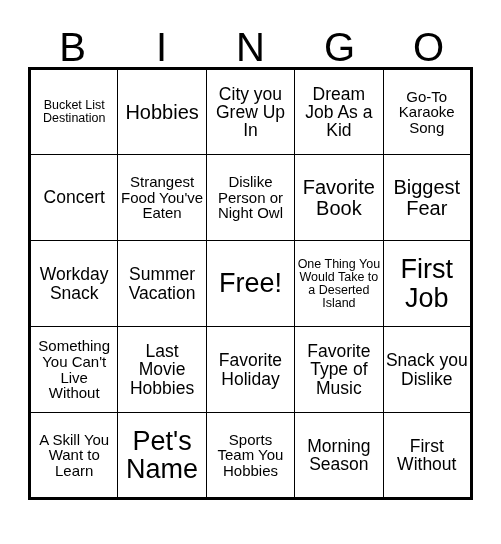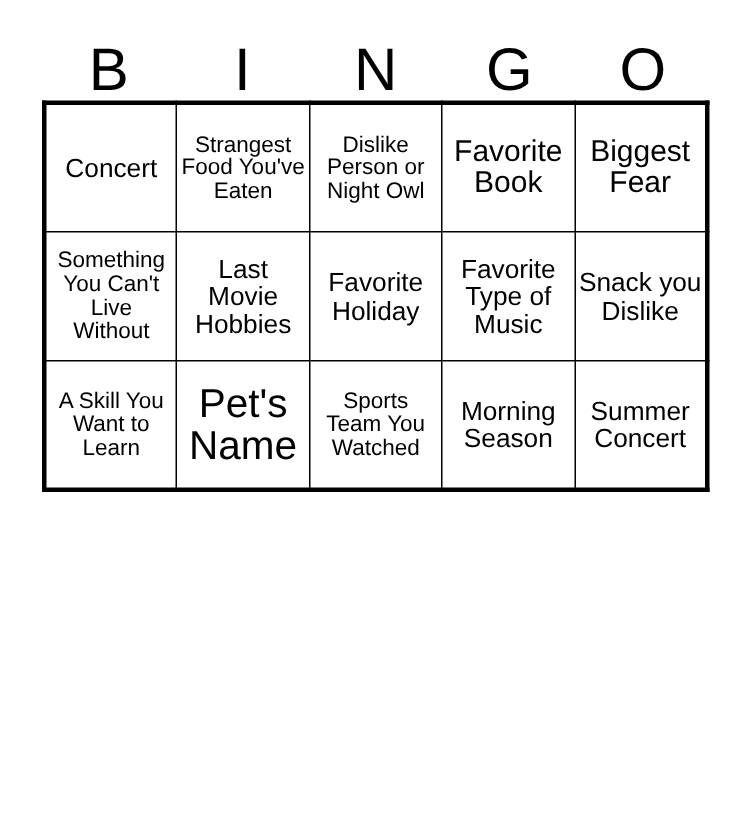--- a/index.html
+++ b/index.html
@@ -81,39 +81,73 @@
   <div id="header-row">
     <div class="header-letter">B</div>
     <div class="header-letter">I</div>
     <div class="header-letter">N</div>
     <div class="header-letter">G</div>
     <div class="header-letter">O</div>
   </div>
 
   <div id="grid">
 
+    <div class="grid-row">
+      <div class="cell fs-xs">
+          <span class="cell-text">Bucket List Destination</span>
+        </div>
+      <div class="cell fs-lg">
+          <span class="cell-text">Hobbies</span>
+        </div>
+      <div class="cell fs-md">
+          <span class="cell-text">City you Grew Up In</span>
+        </div>
+      <div class="cell fs-md">
+          <span class="cell-text">Dream Job As a Kid</span>
+        </div>
+      <div class="cell fs-sm">
+          <span class="cell-text">Go-To Karaoke Song</span>
+        </div>
+    </div>
 
     <div class="grid-row">
       <div class="cell fs-md">
           <span class="cell-text">Concert</span>
         </div>
       <div class="cell fs-sm">
           <span class="cell-text">Strangest Food You've Eaten</span>
         </div>
       <div class="cell fs-sm">
           <span class="cell-text">Dislike Person or Night Owl</span>
         </div>
       <div class="cell fs-lg">
           <span class="cell-text">Favorite Book</span>
         </div>
       <div class="cell fs-lg">
           <span class="cell-text">Biggest Fear</span>
         </div>
     </div>
 
+    <div class="grid-row">
+      <div class="cell fs-md">
+          <span class="cell-text">Workday Snack</span>
+        </div>
+      <div class="cell fs-md">
+          <span class="cell-text">Summer Vacation</span>
+        </div>
+      <div class="cell fs-xl">
+          <span class="cell-text">Free!</span>
+        </div>
+      <div class="cell fs-xs">
+          <span class="cell-text">One Thing You Would Take to a Deserted Island</span>
+        </div>
+      <div class="cell fs-xl">
+          <span class="cell-text">First Job</span>
+        </div>
+    </div>
 
     <div class="grid-row">
       <div class="cell fs-sm">
           <span class="cell-text">Something You Can't Live Without</span>
         </div>
       <div class="cell fs-md">
           <span class="cell-text">Last Movie Hobbies</span>
         </div>
       <div class="cell fs-md">
           <span class="cell-text">Favorite Holiday</span>
@@ -127,24 +161,24 @@
     </div>
 
     <div class="grid-row">
       <div class="cell fs-sm">
           <span class="cell-text">A Skill You Want to Learn</span>
         </div>
       <div class="cell fs-xl">
           <span class="cell-text">Pet's Name</span>
         </div>
       <div class="cell fs-sm">
-          <span class="cell-text">Sports Team You Watched</span>
+          <span class="cell-text">Sports Team You Hobbies</span>
         </div>
       <div class="cell fs-md">
           <span class="cell-text">Morning Season</span>
         </div>
       <div class="cell fs-md">
-          <span class="cell-text">Summer Concert</span>
+          <span class="cell-text">First Without</span>
         </div>
     </div>
 
   </div>
 </div>
 
 </body></html>

